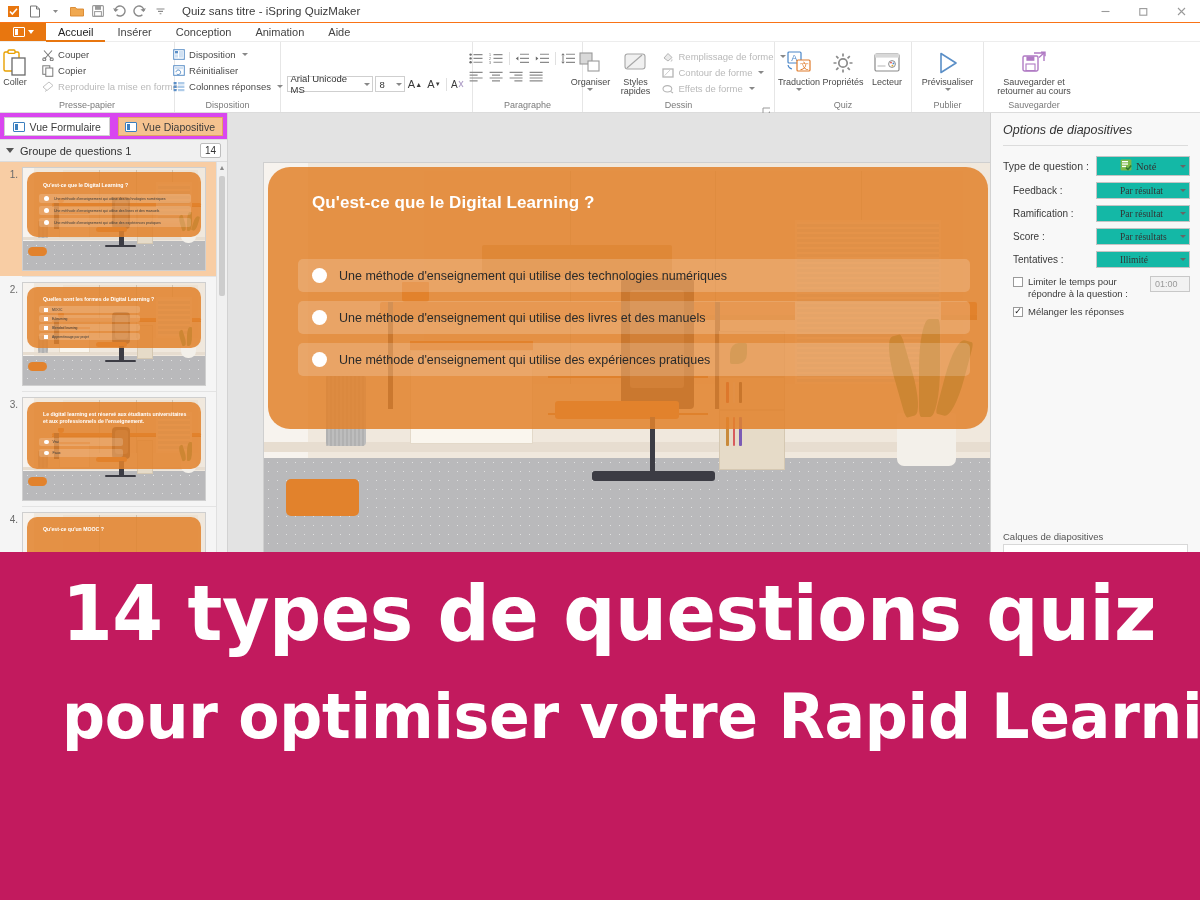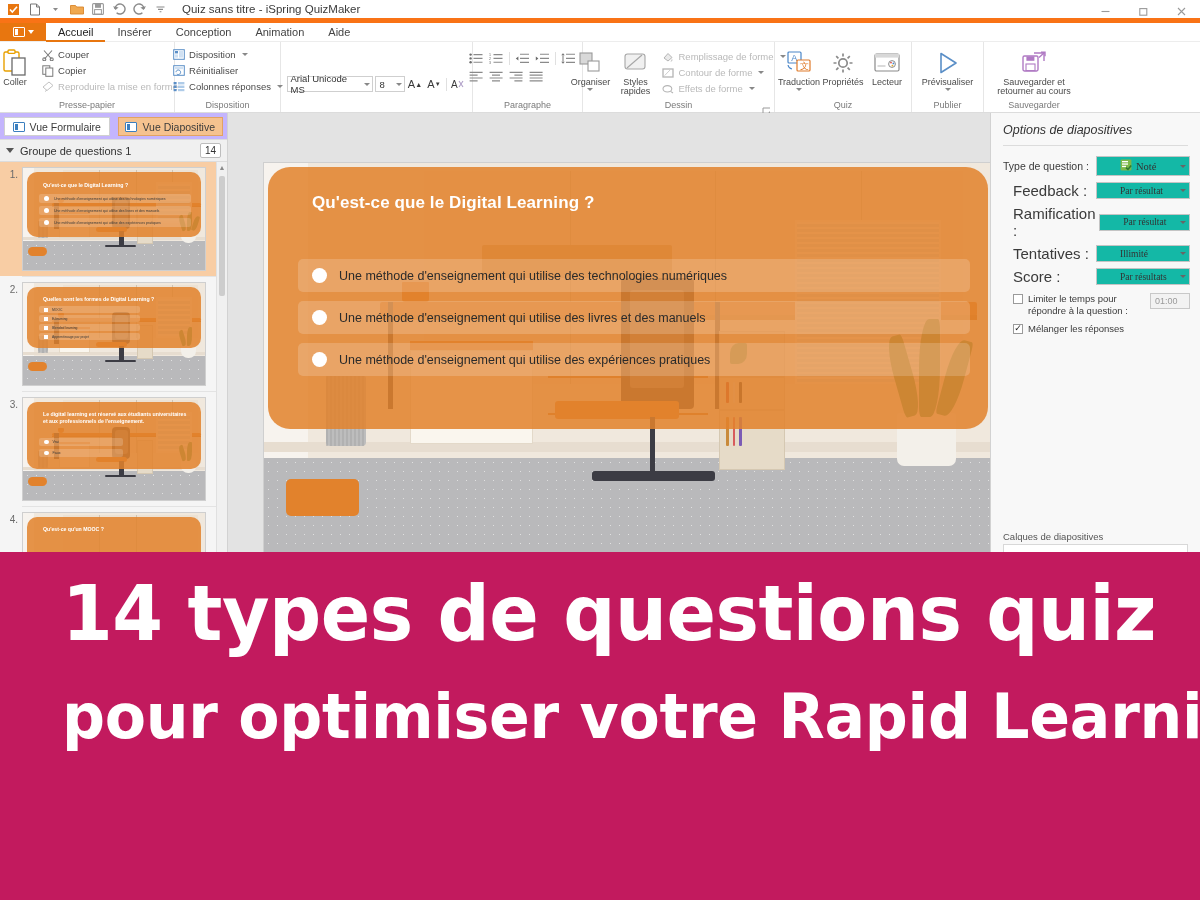--- a/index.html
+++ b/index.html
@@ -14,21 +14,21 @@
   
   .app-window {
     position: absolute; left: 0; top: 0; width: 1200px; height: 552px;
     background: #f7f7f7; overflow: hidden;
   }
 
   
   .titlebar {
     position: relative; height: 23px; background: #ffffff;
     display: flex; align-items: center; padding-left: 6px;
-    border-bottom: 5px solid #f97316;
+    border-bottom: 1px solid #f97316;
   }
   .qat { display: flex; align-items: center; gap: 6px; }
   .qat-ico { width: 15px; height: 15px; display: flex; align-items: center; justify-content: center; color: #6b6b6b; }
   .qat-ico svg { display: block; }
   .title-text {
     margin-left: 14px; font-size: 11.5px; color: #3b3b3b; white-space: nowrap;
   }
   .wincontrols {
     position: absolute; right: 0; top: 0; height: 23px; display: flex;
   }
@@ -108,21 +108,21 @@
   .dialog-launcher {
     position: absolute; right: 3px; bottom: 1px; width: 9px; height: 9px; color:#9a9a9a;
   }
 
   
   .work { position: absolute; left: 0; top: 113px; right: 0; bottom: 0; display: flex; }
 
   
   .leftpanel { width: 228px; background: #f5f5f5; display: flex; flex-direction: column;
                border-right: 1px solid #d2d2d2; }
-  .viewtoggle { display: flex; padding: 4px 4px 3px 4px; gap: 8px; background:#c4b5fd; }
+  .viewtoggle { display: flex; padding: 4px 4px 3px 4px; gap: 8px; background:#d946ef; }
   .vt-btn {
     flex: 1; height: 19px; display:flex; align-items:center; justify-content:center; gap:5px;
     font-size: 10.5px; color:#3b3b3b; border:1px solid #d0d0d0; background:#fff;
   }
   .vt-btn.active { background:#f5c28f; border-color:#e2a362; }
   .vt-ico { width:12px; height:10px; border:1.2px solid #3b7fbf; border-radius:1px; position:relative; background:#fff; }
   .vt-ico::before { content:''; position:absolute; left:1px; top:1px; bottom:1px; width:3px; background:#3b7fbf; }
 
   .groupbar {
     display:flex; align-items:center; gap:6px; padding: 3px 6px 3px 6px;
@@ -207,21 +207,21 @@
     display:flex; align-items:center; gap:12px; padding-left: 14px;
   }
   .radio { width:15px; height:15px; border-radius:50%; background:#fff; flex:none; }
   .opt-label { font-size: 12.5px; color:#2a2a2a; }
 
   
   .rightpanel { width: 210px; background:#f8f8f8; border-left: 1px solid #d2d2d2; position: relative; }
   .rp-title { font-size: 12.5px; color:#333; padding: 10px 12px 8px 12px; font-style: italic; }
   .rp-hr { height:1px; background:#dcdcdc; margin: 0 12px 10px 12px; }
   .rp-row { display:flex; align-items:center; padding: 0 10px 6px 12px; }
-  .rp-lab { font-size: 15px; color:#3a3a3a; }
+  .rp-lab { font-size: 10px; color:#3a3a3a; }
   .rp-lab.main { font-size: 10.5px; }
   .sel {
     margin-left:auto; height: 17px; border:1px solid #c4c4c4; background:#14b8a6;
     display:flex; align-items:center; font-size: 9.5px; color:#333; padding: 0 3px 0 23px; font-family: Liberation Serif, serif;
   }
   .sel.wide { width: 94px; }
   .sel.big { width: 94px; height: 20px; font-size: 10.5px; gap:4px; }
   .sel .scaret { margin-left:auto; width:0;height:0;border-left:3px solid transparent;border-right:3px solid transparent;border-top:3.5px solid #666; }
   .rp-indent { padding-left: 22px; }
   .chkrow { display:flex; align-items:flex-start; gap:5px; padding: 2px 10px 0 22px; }
@@ -1003,31 +1003,31 @@
 
         <div class="rp-row rp-indent">
           <span class="rp-lab">Ramification :</span>
           <div class="sel wide">
             <span>Par résultat</span>
             <span class="scaret"></span>
           </div>
         </div>
 
         <div class="rp-row rp-indent">
+          <span class="rp-lab">Score :</span>
+          <div class="sel wide">
+            <span>Par résultats</span>
+            <span class="scaret"></span>
+          </div>
+        </div>
+
+        <div class="rp-row rp-indent">
           <span class="rp-lab">Tentatives :</span>
           <div class="sel wide">
             <span>Illimité</span>
-            <span class="scaret"></span>
-          </div>
-        </div>
-
-        <div class="rp-row rp-indent">
-          <span class="rp-lab">Score :</span>
-          <div class="sel wide">
-            <span>Par résultats</span>
             <span class="scaret"></span>
           </div>
         </div>
 
         <div class="chkrow">
           <span class="chk"></span>
           <span class="chk-lab" style="max-width:108px">Limiter le temps pour répondre à la question :</span>
           <span class="time-spin">
             <span>01:00</span>
           </span>

